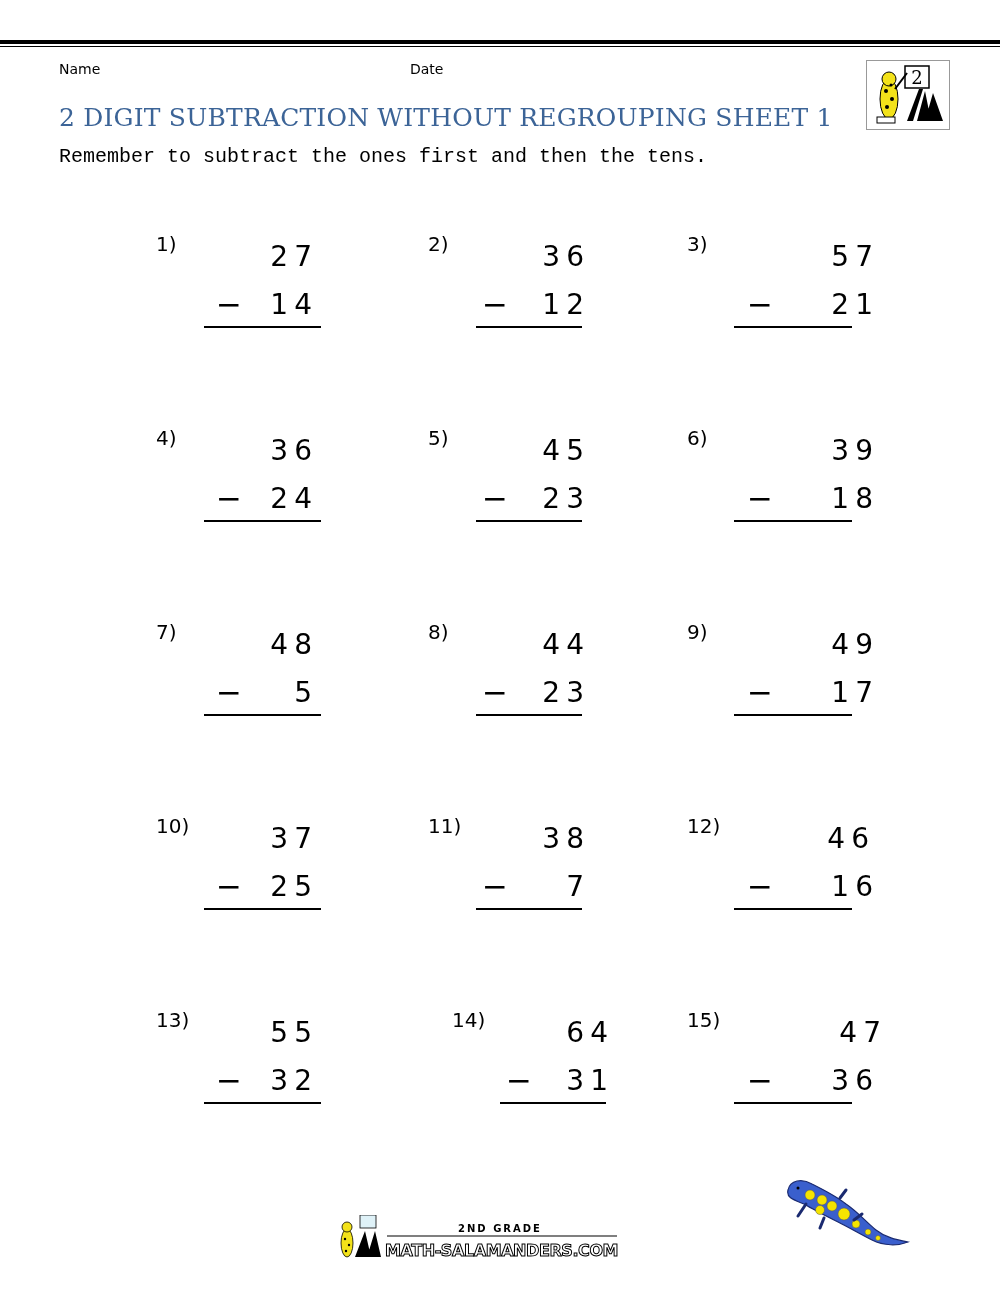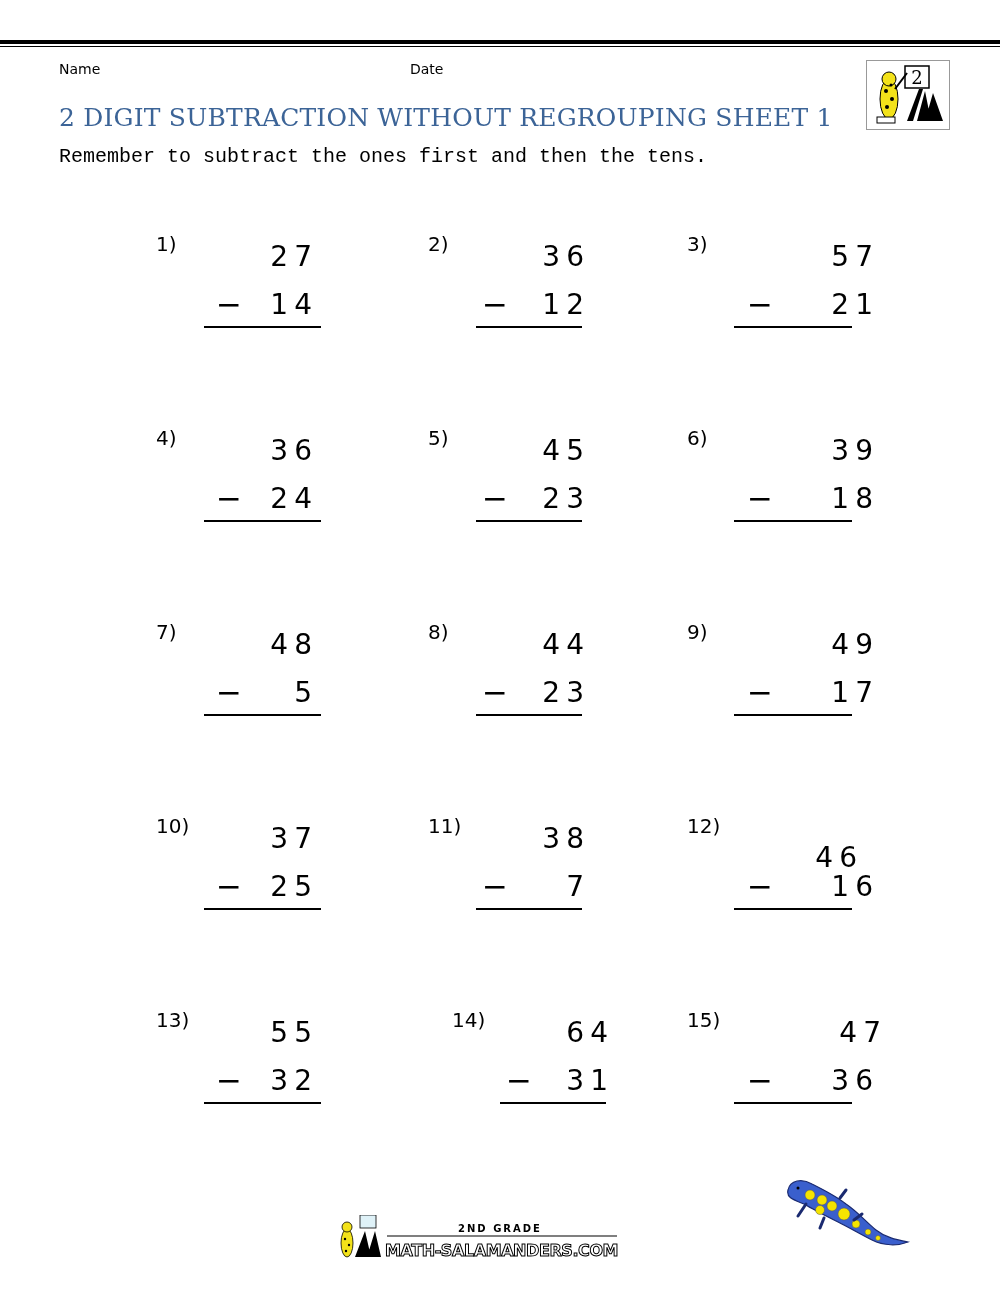--- a/index.html
+++ b/index.html
@@ -125,21 +125,21 @@
   </div>
   <div class="problem" style="left:428px;top:814px;">
     <span class="pnum">11)</span>
     <span class="top-num" style="right:38px;">38</span>
     <span class="minus" style="left:54px;">−</span>
     <span class="bot-num" style="right:38px;">7</span>
     <div class="underline" style="left:48px;width:106px;"></div>
   </div>
   <div class="problem" style="left:687px;top:814px;">
     <span class="pnum">12)</span>
-    <span class="top-num" style="right:24px;margin-top:19px;">46</span>
+    <span class="top-num" style="right:12px;">46</span>
     <span class="minus" style="left:60px;">−</span>
     <span class="bot-num" style="right:8px;">16</span>
     <div class="underline" style="left:47px;width:118px;"></div>
   </div>
 
   <div class="problem" style="left:156px;top:1008px;">
     <span class="pnum">13)</span>
     <span class="top-num" style="right:38px;">55</span>
     <span class="minus" style="left:60px;">−</span>
     <span class="bot-num" style="right:38px;">32</span>

